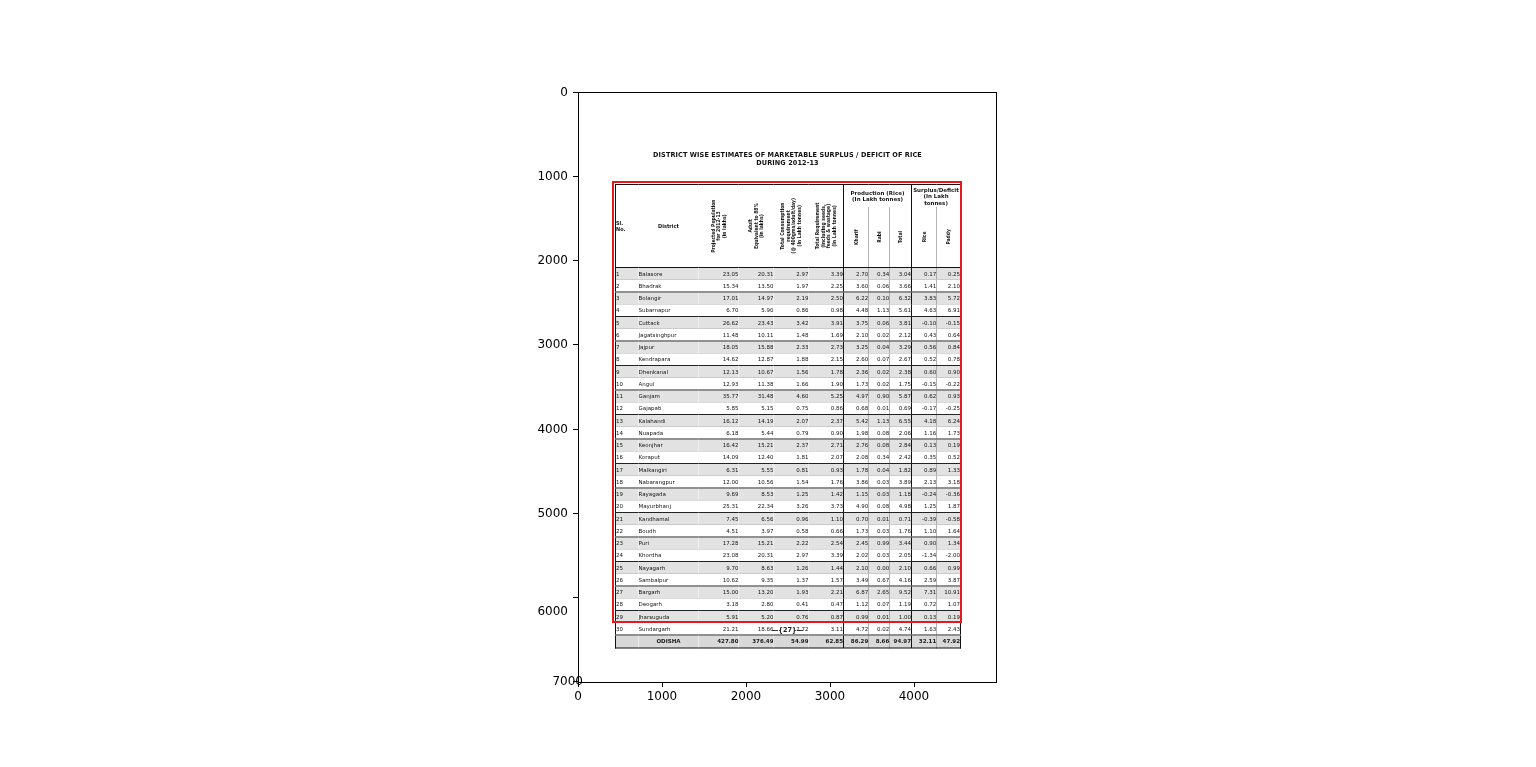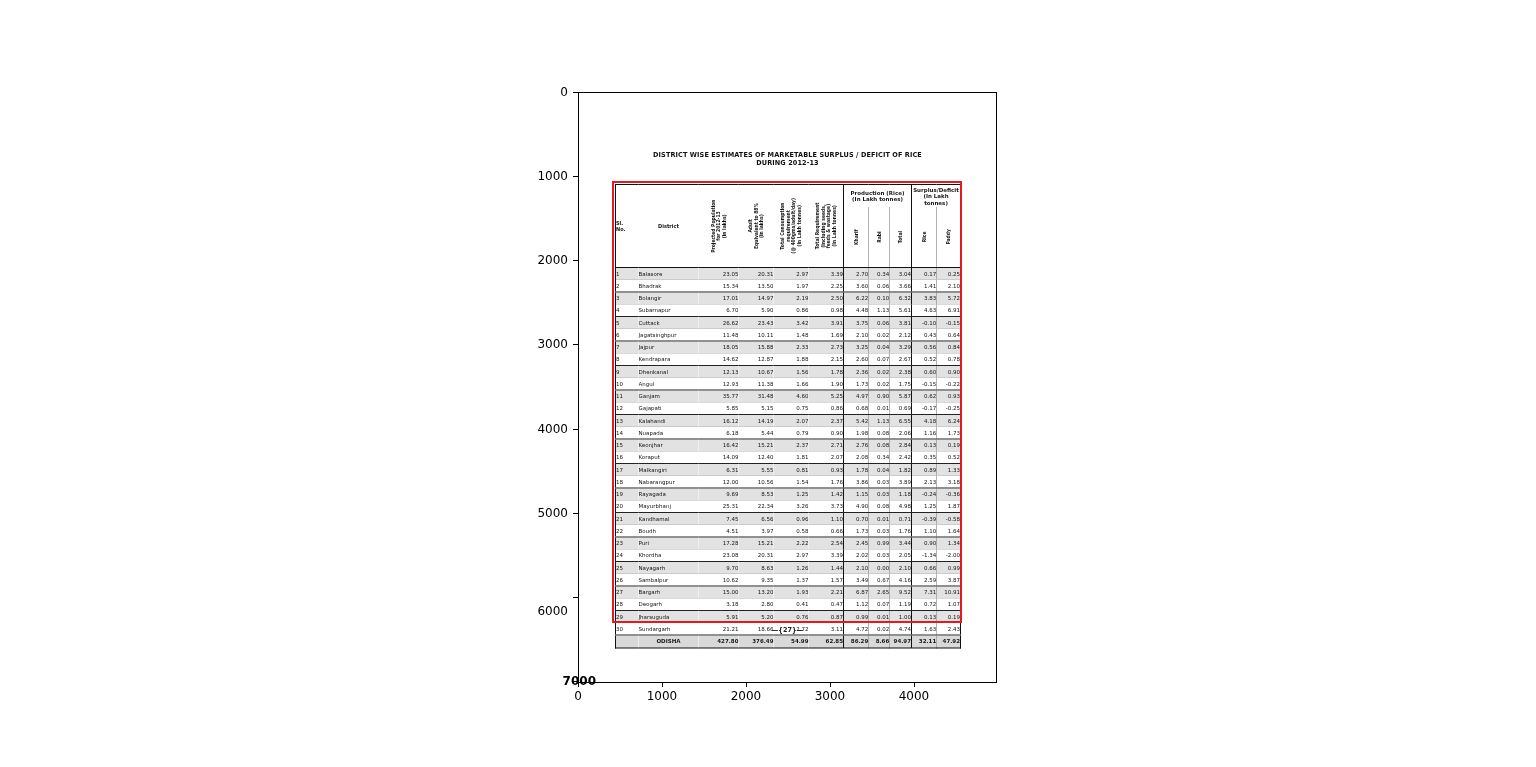--- a/index.html
+++ b/index.html
@@ -569,21 +569,21 @@
       <div class="ticklabel ylab" style="left: 520px; top: 253px;">2000</div>
       <div class="tick" style="left: 573px; top: 344px; width: 5px; height: 1px;"></div>
       <div class="ticklabel ylab" style="left: 520px; top: 337px;">3000</div>
       <div class="tick" style="left: 573px; top: 429px; width: 5px; height: 1px;"></div>
       <div class="ticklabel ylab" style="left: 520px; top: 422px;">4000</div>
       <div class="tick" style="left: 573px; top: 513px; width: 5px; height: 1px;"></div>
       <div class="ticklabel ylab" style="left: 520px; top: 506px;">5000</div>
       <div class="tick" style="left: 573px; top: 597px; width: 5px; height: 1px;"></div>
       <div class="ticklabel ylab" style="left: 520px; top: 604px;">6000</div>
       <div class="tick" style="left: 573px; top: 681px; width: 5px; height: 1px;"></div>
-      <div class="ticklabel ylab" style="left: 548px; top: 674px; font-weight: bold;">7000</div>
+      <div class="ticklabel ylab" style="left: 535px; top: 674px;">7000</div>
       <div class="tick" style="left: 578px; top: 682px; width: 1px; height: 5px;"></div>
       <div class="ticklabel xlab" style="left: 548px; top: 689px;">0</div>
       <div class="tick" style="left: 662px; top: 682px; width: 1px; height: 5px;"></div>
       <div class="ticklabel xlab" style="left: 632px; top: 689px;">1000</div>
       <div class="tick" style="left: 746px; top: 682px; width: 1px; height: 5px;"></div>
       <div class="ticklabel xlab" style="left: 716px; top: 689px;">2000</div>
       <div class="tick" style="left: 830px; top: 682px; width: 1px; height: 5px;"></div>
       <div class="ticklabel xlab" style="left: 800px; top: 689px;">3000</div>
       <div class="tick" style="left: 914px; top: 682px; width: 1px; height: 5px;"></div>
       <div class="ticklabel xlab" style="left: 884px; top: 689px;">4000</div>

